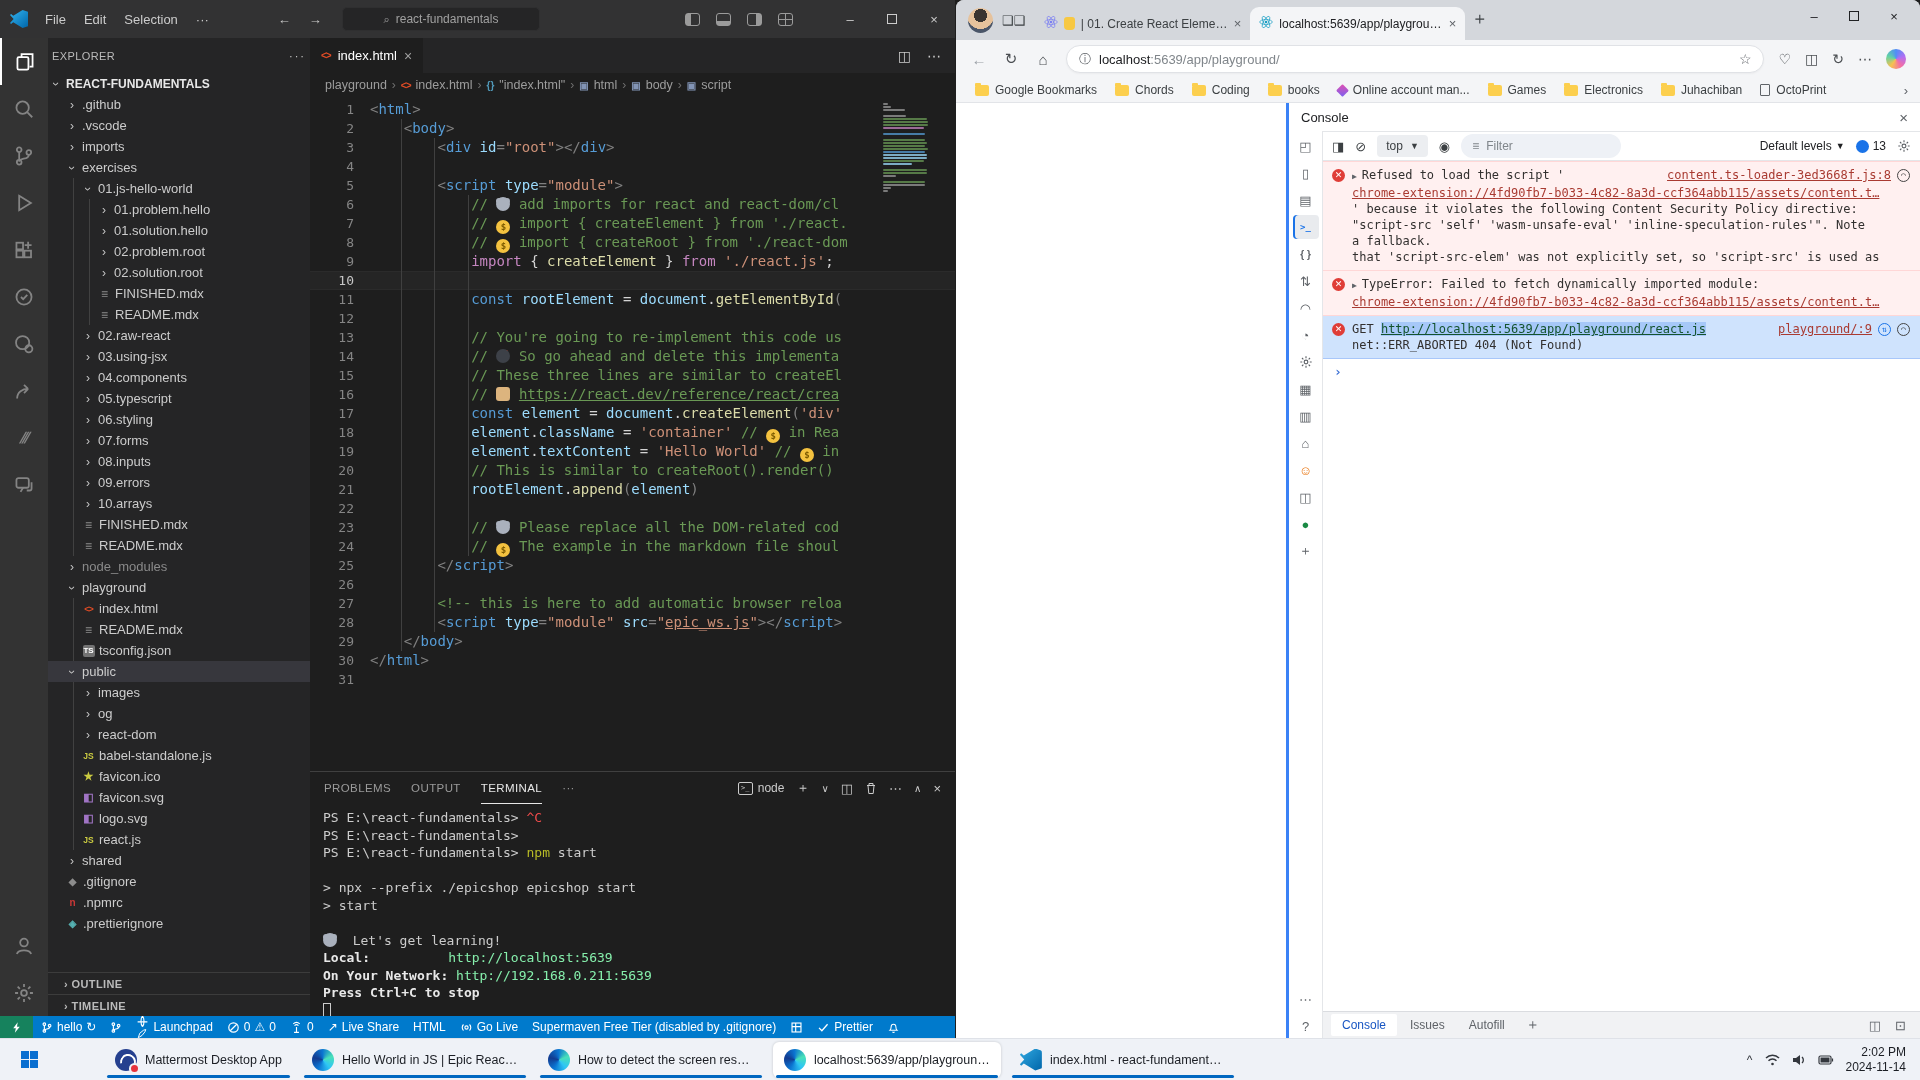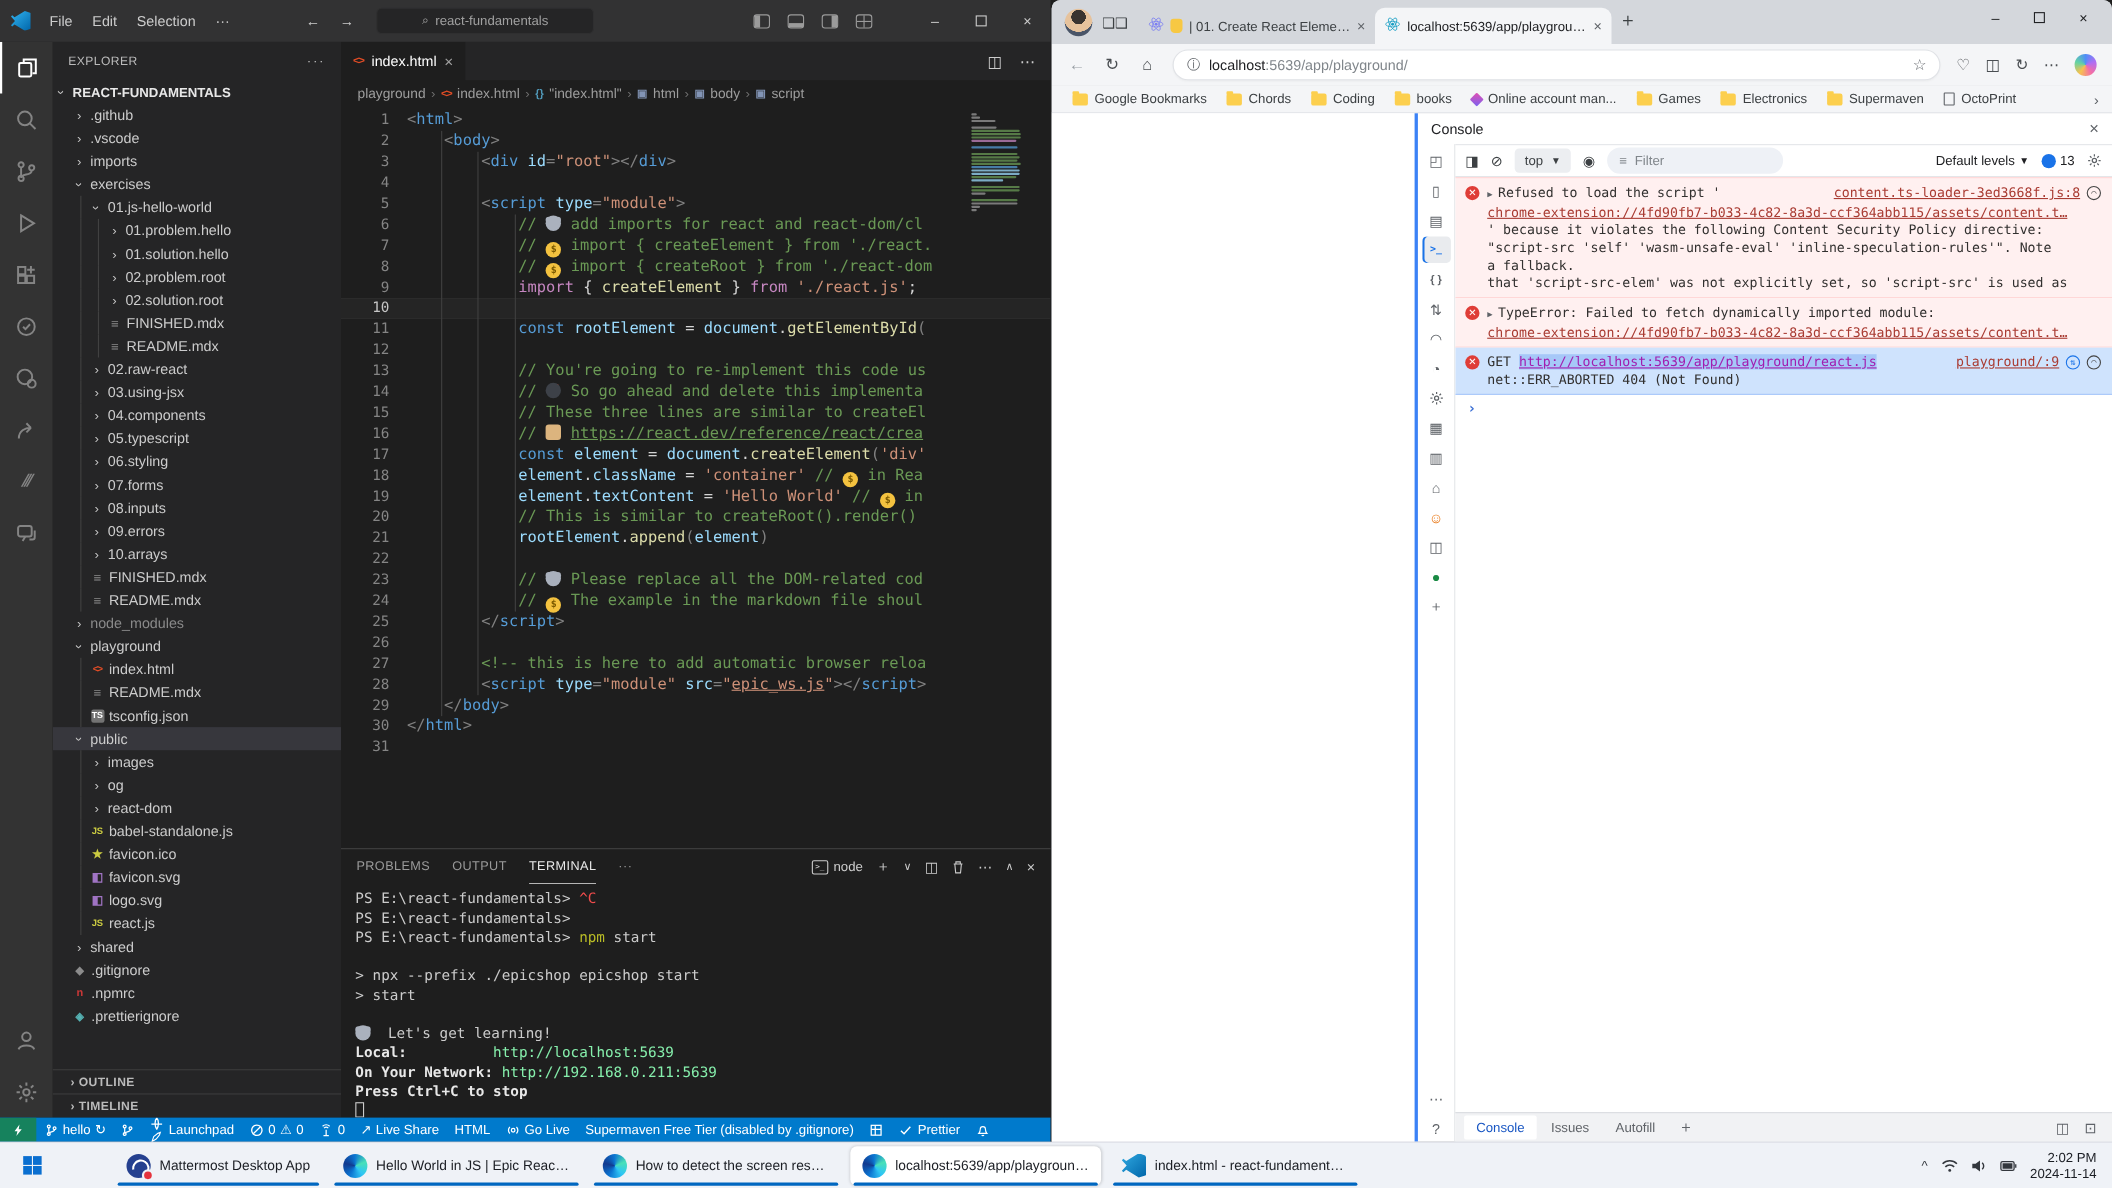--- a/index.html
+++ b/index.html
@@ -24,21 +24,21 @@
 .lay.g::after{content:'';position:absolute;left:0;right:0;top:5px;height:1.4px;background:#9b9b9b}
 .winctl{display:flex;margin-left:20px}
 .winctl span{width:42px;height:38px;display:flex;align-items:center;justify-content:center;color:#ccc;font-size:13px}
 .vs-main{flex:1;display:flex;min-height:0}
 .vs-activity{width:48px;background:#333333;display:flex;flex-direction:column;align-items:center;flex:none}
 .act{width:46px;height:47px;display:flex;align-items:center;justify-content:center;color:#848484}
 .act.active{color:#ffffff;border-left:2px solid #fff;width:48px}
 .vs-activity .aspacer{flex:1}
 
 .vs-sidebar{width:262px;background:#252526;display:flex;flex-direction:column;font-size:13px;color:#cccccc;flex:none;min-height:0}
-.sb-header{height:35px;display:flex;align-items:center;padding:0 14px;font-size:11px;letter-spacing:.4px;color:#bbbbbb;flex:none}
+.sb-header{height:35px;display:flex;align-items:center;padding:0 4px;font-size:11px;letter-spacing:.4px;color:#bbbbbb;flex:none}
 .sb-header .more{margin-left:auto;letter-spacing:2px;color:#cccccc}
 .tree{flex:1;overflow:hidden}
 .trow{height:21px;display:flex;align-items:center;white-space:nowrap;cursor:default}
 .trow.selected{background:#37373d}
 .tsp{width:16px;height:100%;flex:none;position:relative}
 .tsp.g::after{content:'';position:absolute;left:9px;top:0;bottom:0;width:1px;background:#414141}
 .chev{width:16px;flex:none;text-align:center;color:#c5c5c5;font-size:12px}
 .chev.open{transform:rotate(90deg)}
 .ficon{width:17px;flex:none;text-align:center;font-size:10px;font-weight:bold}
 .tlabel{margin-left:2px}
@@ -149,21 +149,21 @@
 .filterbox{width:160px;background:#eef1f6;border-radius:13px;padding:5px 11px;color:#80868b;display:flex;gap:7px;align-items:center}
 .badge13{display:flex;align-items:center;gap:4px;color:#202124}
 .bluedot{width:13px;height:13px;border-radius:50%;background:#1a73e8;display:inline-block}
 .dt-msgs{flex:1;font-family:"DejaVu Sans Mono",monospace;font-size:12px;line-height:16px;overflow:hidden}
 .cmsg{position:relative;padding:5px 10px 5px 29px;border-bottom:1px solid #ffd7d7;background:#fff0f0;color:#32302f}
 .cmsg:first-child{border-top:1px solid #ffd7d7}
 .err-badge{position:absolute;left:9px;top:7px;width:13px;height:13px;border-radius:50%;background:#df3d37;color:#fff;font-size:9px;line-height:13px;text-align:center;font-family:"Liberation Sans",sans-serif}
 .cmsg.selected{background:#cfe3fd;border-color:#a8c7fa}
 .csrc{float:right;display:flex;gap:6px;align-items:center;margin-left:12px}
 .clink{color:#a93b32;text-decoration:underline}
-.linksel{background:#a6c8f8;color:#a21caf;text-decoration:underline}
+.linksel{background:#a6c8f8;color:#14532d;text-decoration:underline}
 .ccaret{color:#5f6368;font-size:8px;margin-right:5px}
 .ci{width:13px;height:13px;border-radius:50%;border:1.4px solid #444;color:#444;font-size:8px;line-height:11px;text-align:center;flex:none}
 .ci.blue{border-color:#1a73e8;color:#1a73e8}
 .dt-prompt{color:#3b6fd4;padding:5px 0 0 11px;font-size:13px;font-weight:bold}
 .dt-bottom{height:27px;background:#f1f2f4;border-top:1px solid #dadce0;display:flex;align-items:center;font-size:12px;color:#5f6368;padding:0 8px;gap:2px;flex:none}
 .dtab{padding:4px 11px;border-radius:2px}
 .dtab.active{background:#ffffff;color:#1856c3}
 .dt-bplus{padding:0 8px;font-size:14px}
 .dt-bicons{margin-left:auto;display:flex;gap:14px;font-size:13px;color:#5f6368;padding-right:6px}
 
@@ -873,21 +873,21 @@
           <div class="bm">
             <span class="bm-folder"></span>
             <span>Games</span>
           </div>
           <div class="bm">
             <span class="bm-folder"></span>
             <span>Electronics</span>
           </div>
           <div class="bm">
             <span class="bm-folder"></span>
-            <span>Supermaven</span>
+            <span>Juhachiban</span>
           </div>
           <div class="bm">
             <span class="bm-page"></span>
             <span>OctoPrint</span>
           </div>
           <span class="bm-more">›</span>
         </div>
       <div class="e-content">
         <div class="e-page"></div>
         <div class="devtools">

